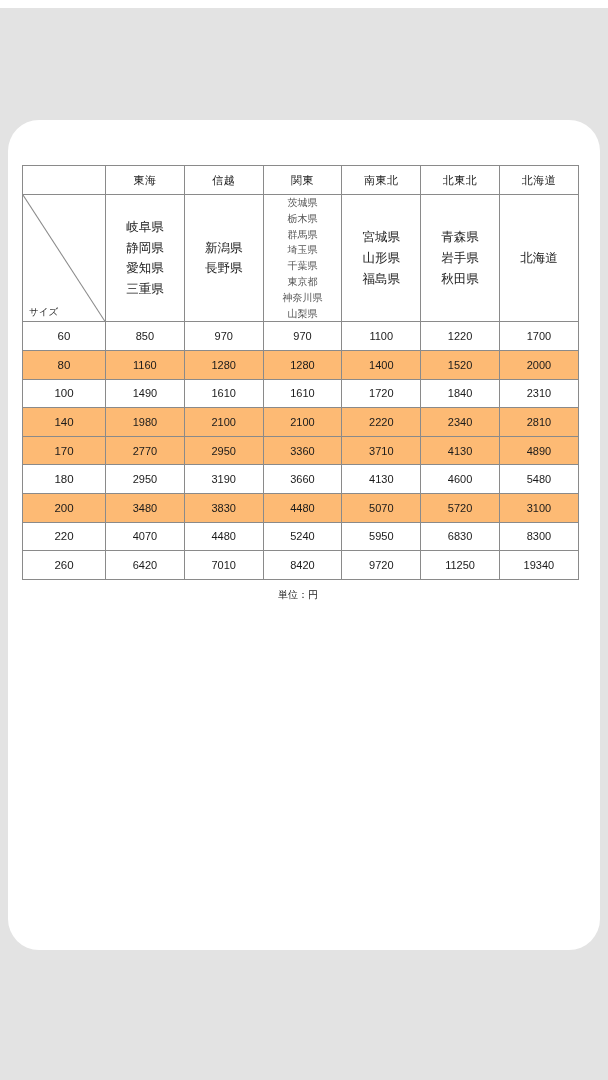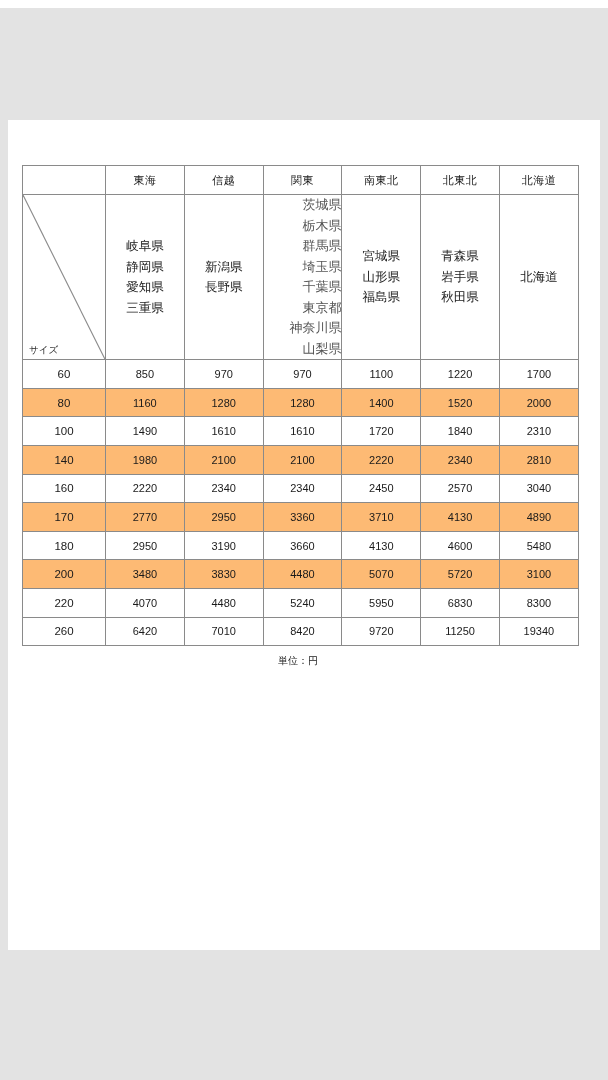--- a/index.html
+++ b/index.html
@@ -13,20 +13,21 @@
     font-family: "Liberation Sans", sans-serif;
     overflow: hidden;
   }
   .page-sheet {
     position: absolute;
     left: 8px;
     top: 120px;
     width: 592px;
     height: 830px;
     background: #ffffff;
+    border-radius: 31px;
   }
   .top-strip {
     position: absolute;
     left: 0;
     top: 0;
     width: 608px;
     height: 8px;
     background: #ffffff;
   }
   .content {
@@ -62,24 +63,23 @@
   .hdr-corner {
     position: relative;
     height: 28px;
   }
   .pref-cell {
     height: 106px;
     font-size: 12.5px;
     line-height: 1.65;
   }
   .pref-cell.small {
-    font-size: 13px;
+    font-size: 10px;
     line-height: 1.58;
     color: #555;
-    text-align: right;
   }
   .corner-cell {
     position: relative;
     height: 106px;
   }
   .corner-label {
     position: absolute;
     left: 6px;
     bottom: 2px;
     font-size: 9.5px;
@@ -188,29 +188,20 @@
           </tr>
           <tr class="alt">
             <td class="row-size">140</td>
             <td class="row-val">1980</td>
             <td class="row-val">2100</td>
             <td class="row-val">2100</td>
             <td class="row-val">2220</td>
             <td class="row-val">2340</td>
             <td class="row-val">2810</td>
           </tr>
-          <tr>
-            <td class="row-size">160</td>
-            <td class="row-val">2220</td>
-            <td class="row-val">2340</td>
-            <td class="row-val">2340</td>
-            <td class="row-val">2450</td>
-            <td class="row-val">2570</td>
-            <td class="row-val">3040</td>
-          </tr>
           <tr class="alt">
             <td class="row-size">170</td>
             <td class="row-val">2770</td>
             <td class="row-val">2950</td>
             <td class="row-val">3360</td>
             <td class="row-val">3710</td>
             <td class="row-val">4130</td>
             <td class="row-val">4890</td>
           </tr>
           <tr>

